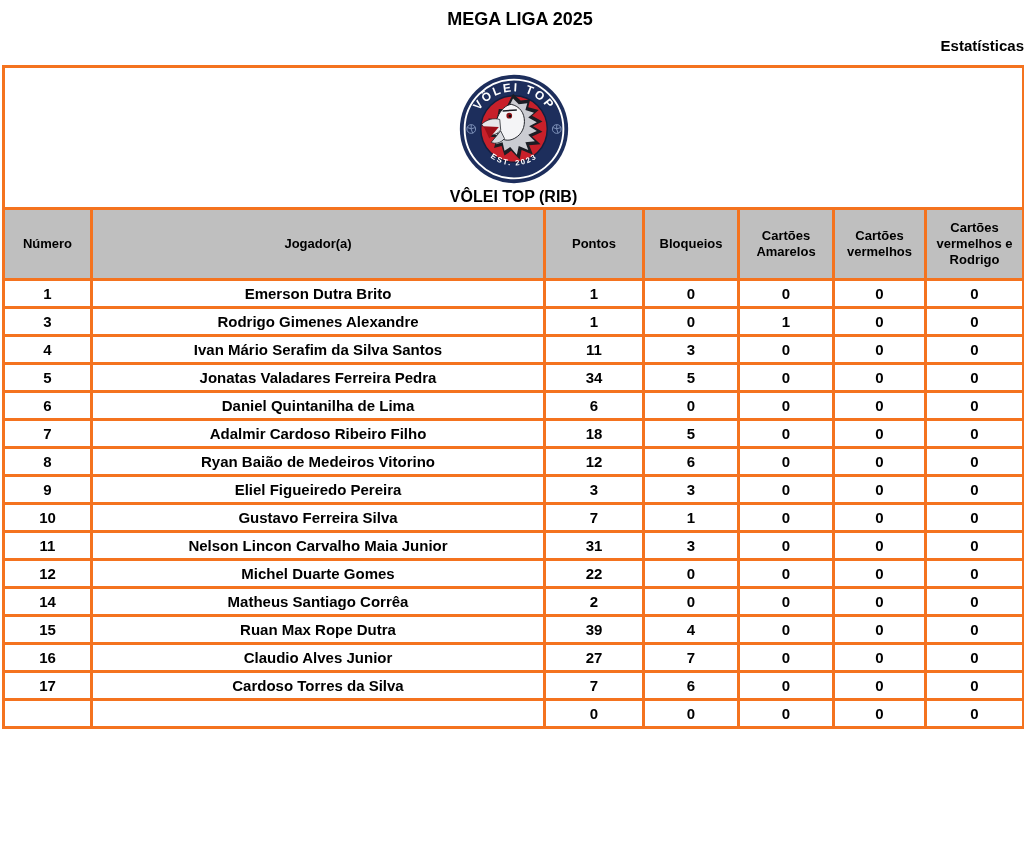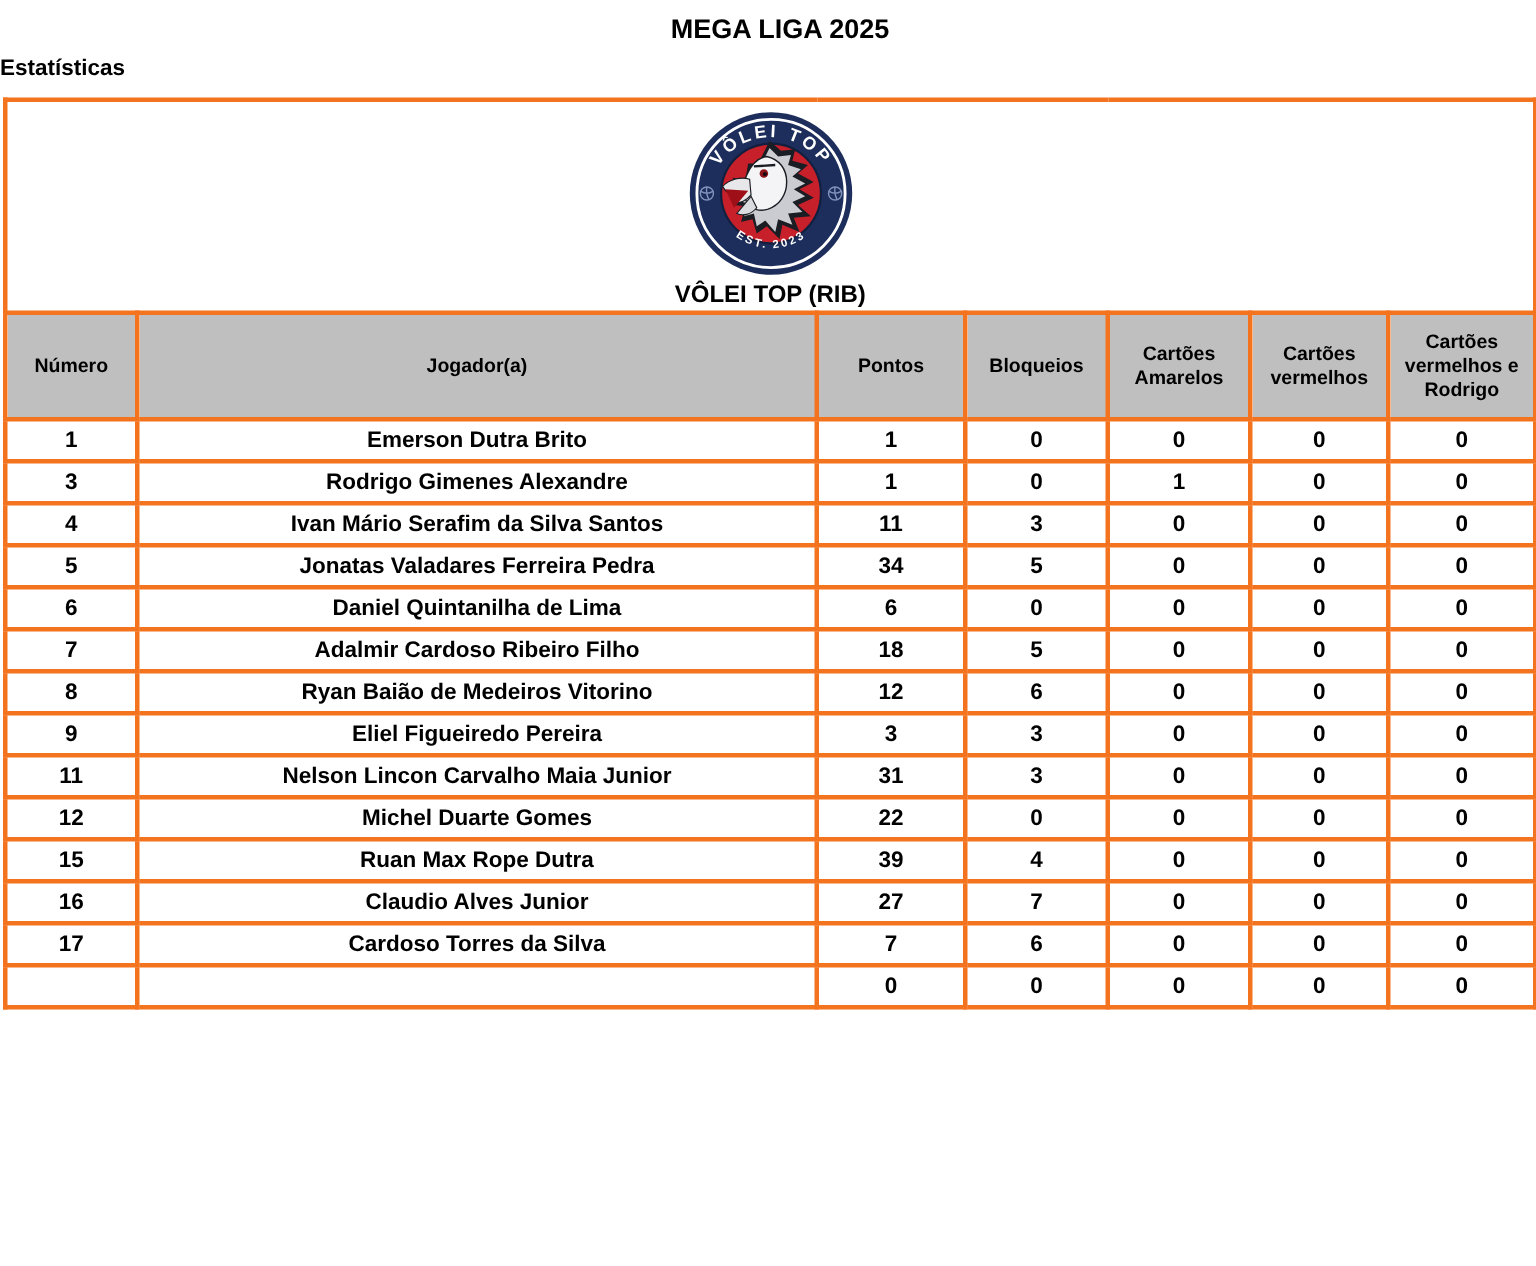--- a/index.html
+++ b/index.html
@@ -11,21 +11,21 @@
   *{box-sizing:border-box;}
   html,body{margin:0;padding:0;}
   body{
     width:1024px;height:844px;overflow:hidden;background:#fff;
     font-family:"Liberation Sans",sans-serif;color:#000;
   }
   .page-title{
     margin:8px 0 0 0;text-align:center;font-size:18px;font-weight:bold;line-height:22px;padding-left:16px;
   }
   .page-subtitle{
-    margin:7px 0 0 0;text-align:left;font-size:15px;font-weight:bold;line-height:18px;
+    margin:7px 0 0 0;text-align:right;font-size:15px;font-weight:bold;line-height:18px;
   }
   table.stats{
     border-collapse:collapse;table-layout:fixed;
     width:1020px;margin:10px 2px 0 2px;
   }
   table.stats td,table.stats th{
     border:3px solid var(--accent);
     text-align:center;vertical-align:middle;
     overflow:hidden;
   }
@@ -187,32 +187,50 @@
       <tr class="data-row">
         <td>9</td>
         <td>Eliel Figueiredo Pereira</td>
         <td>3</td>
         <td>3</td>
         <td>0</td>
         <td>0</td>
         <td>0</td>
       </tr>
       <tr class="data-row">
+        <td>10</td>
+        <td>Gustavo Ferreira Silva</td>
+        <td>7</td>
+        <td>1</td>
+        <td>0</td>
+        <td>0</td>
+        <td>0</td>
+      </tr>
+      <tr class="data-row">
         <td>11</td>
         <td>Nelson Lincon Carvalho Maia Junior</td>
         <td>31</td>
         <td>3</td>
         <td>0</td>
         <td>0</td>
         <td>0</td>
       </tr>
       <tr class="data-row">
         <td>12</td>
         <td>Michel Duarte Gomes</td>
         <td>22</td>
+        <td>0</td>
+        <td>0</td>
+        <td>0</td>
+        <td>0</td>
+      </tr>
+      <tr class="data-row">
+        <td>14</td>
+        <td>Matheus Santiago Corrêa</td>
+        <td>2</td>
         <td>0</td>
         <td>0</td>
         <td>0</td>
         <td>0</td>
       </tr>
       <tr class="data-row">
         <td>15</td>
         <td>Ruan Max Rope Dutra</td>
         <td>39</td>
         <td>4</td>

